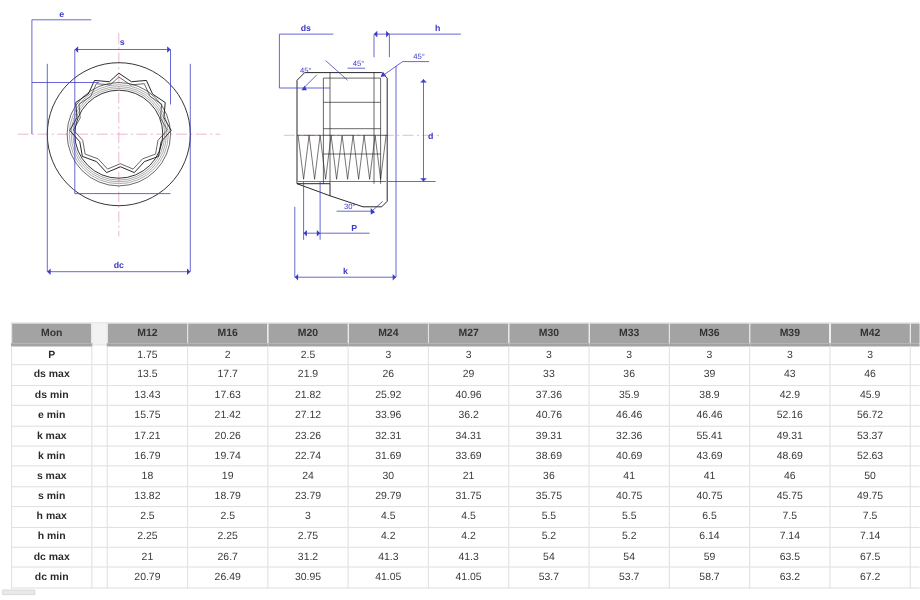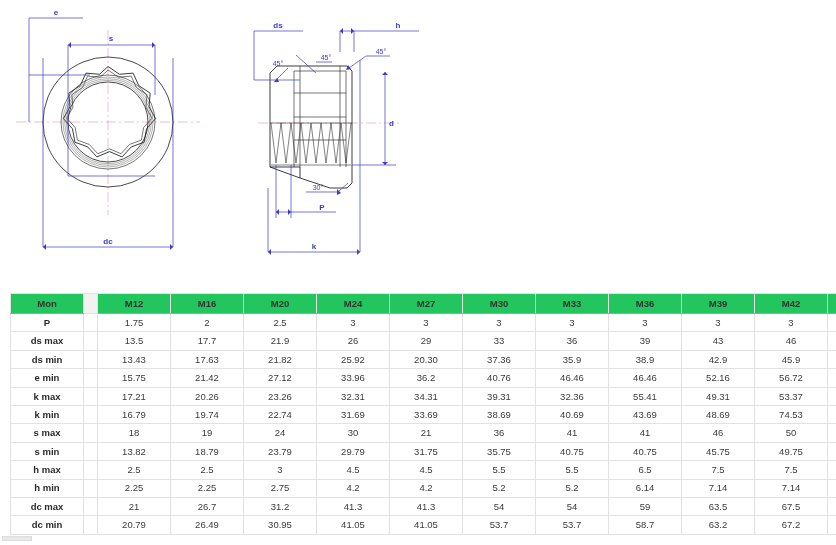--- a/index.html
+++ b/index.html
@@ -45,25 +45,25 @@
     border: 1px solid #e2e2e2;
     height: 18.4px;
     padding: 0 2px;
     text-align: center;
     vertical-align: middle;
     line-height: 1;
     white-space: nowrap;
     overflow: hidden;
   }
   table.spec thead th {
-    background: #22c55e;
+    background: #a3a3a3;
     font-weight: bold;
     color: #333333;
     height: 20px;
-    border-bottom: 1px solid #a3a3a3;
+    border-bottom: 3px solid #a3a3a3;
   }
   table.spec tbody th {
     font-weight: bold;
     color: #2b2b2b;
     background: #ffffff;
   }
   table.spec td.gapcell, table.spec th.gapcell {
     border-top: 1px solid #e2e2e2;
     border-bottom: 1px solid #e2e2e2;
     border-left: 1px solid #e2e2e2;
@@ -345,21 +345,21 @@
             <td>46</td>
             <td>49</td>
           </tr>
           <tr>
             <th>ds min</th>
             <td class="gapcell"></td>
             <td>13.43</td>
             <td>17.63</td>
             <td>21.82</td>
             <td>25.92</td>
-            <td>20.30</td>
+            <td>40.96</td>
             <td>37.36</td>
             <td>35.9</td>
             <td>38.9</td>
             <td>42.9</td>
             <td>45.9</td>
             <td>48.9</td>
           </tr>
           <tr>
             <th>e min</th>
             <td class="gapcell"></td>
@@ -395,21 +395,21 @@
             <td class="gapcell"></td>
             <td>16.79</td>
             <td>19.74</td>
             <td>22.74</td>
             <td>31.69</td>
             <td>33.69</td>
             <td>38.69</td>
             <td>40.69</td>
             <td>43.69</td>
             <td>48.69</td>
-            <td>74.53</td>
+            <td>52.63</td>
             <td>56.63</td>
           </tr>
           <tr>
             <th>s max</th>
             <td class="gapcell"></td>
             <td>18</td>
             <td>19</td>
             <td>24</td>
             <td>30</td>
             <td>21</td>

